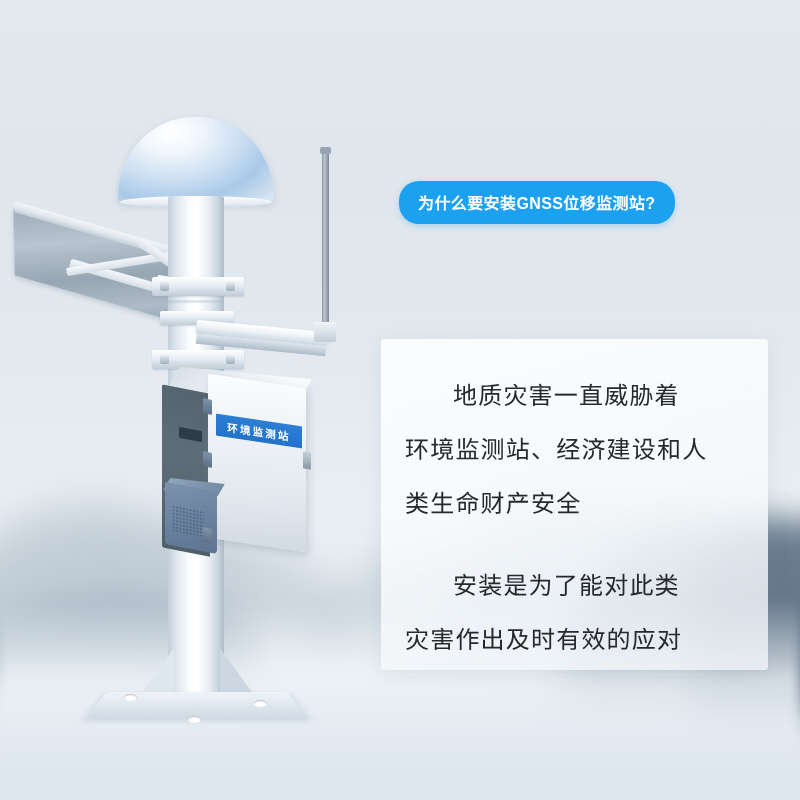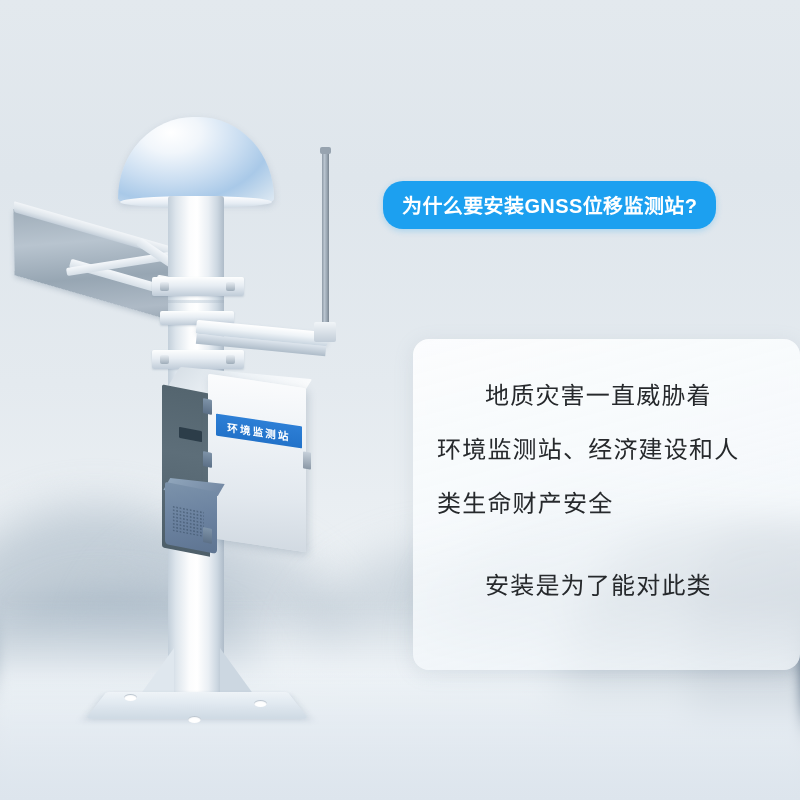--- a/index.html
+++ b/index.html
@@ -271,26 +271,26 @@
   .hinge2 { left: 203px; top: 452px; transform: skewY(11deg); }
   .hinge3 { left: 203px; top: 528px; transform: skewY(11deg); }
   .cab-latch {
     position: absolute; left: 303px; top: 452px; width: 8px; height: 17px;
     background: linear-gradient(180deg,#c6d0da,#8b98a6);
     transform: skewY(8.5deg); border-radius: 1px;
   }
 
   
   .badge {
-    position: absolute; left: 383px; top: 181px;
+    position: absolute; left: 399px; top: 181px;
     padding: 9px 19px 10px;
     background: #1ca0f0;
     border-radius: 20px;
     color: #ffffff;
-    font-size: 20px;
+    font-size: 16px;
     font-weight: 700;
     letter-spacing: .4px;
     white-space: nowrap;
     box-shadow: 0 2px 6px rgba(28,160,240,.28);
   }
   .headline {
     position: absolute; left: 381px; top: 228px;
     font-size: 53px;
     font-weight: 700;
     color: #1f2124;
@@ -298,24 +298,23 @@
     white-space: nowrap;
     text-shadow: 0 1px 2px rgba(160,175,190,.35);
   }
   .card {
     position: absolute; left: 381px; top: 339px; width: 387px; height: 331px;
     background: linear-gradient(165deg,
       rgba(252,253,254,.95) 0%,
       rgba(248,251,253,.90) 40%,
       rgba(244,248,251,.84) 72%,
       rgba(240,245,249,.78) 100%);
-    border-radius: 16px;
+    border-radius: 3px;
     box-shadow: 0 4px 20px rgba(130,150,170,.16);
     backdrop-filter: blur(6px);
-    margin-left: 32px;
   }
   .card-body {
     position: absolute; inset: 0;
     padding: 26px 24px 20px;
     box-sizing: border-box;
     display: flex;
     flex-direction: column;
   }
   .para { display: flex; flex-direction: column; }
   .para-1 { margin-top: 4px; }
@@ -411,18 +410,19 @@
     <div class="card-body">
 
       <div class="para para-1">
         <div class="line indent">地质灾害一直威胁着</div>
         <div class="line">环境监测站、经济建设和人</div>
         <div class="line">类生命财产安全</div>
       </div>
 
       <div class="para para-2">
         <div class="line indent">安装是为了能对此类</div>
+        <div class="line">灾害作出及时有效的应对</div>
       </div>
 
     </div>
   </div>
 
 </div>
 
 </body></html>

